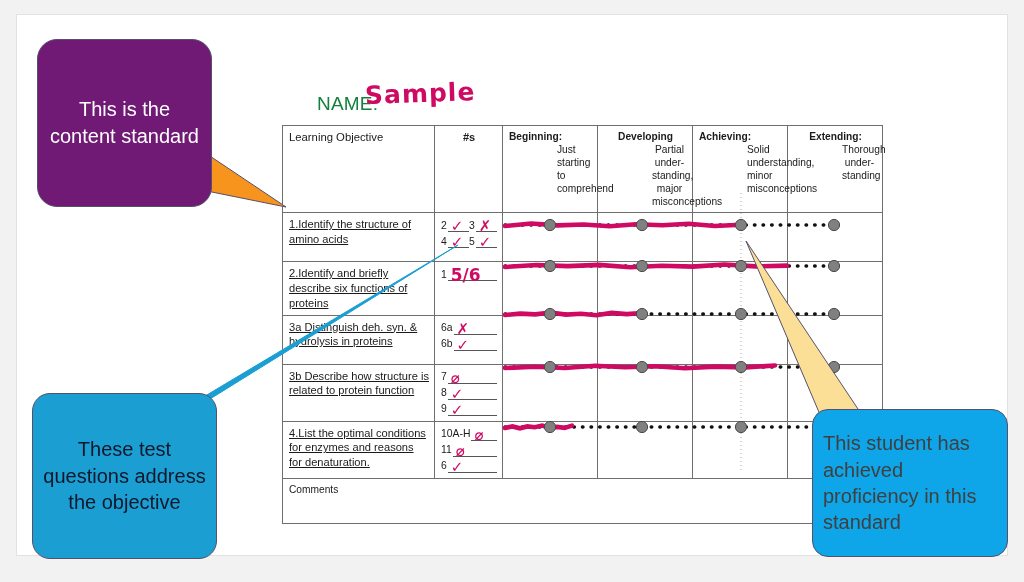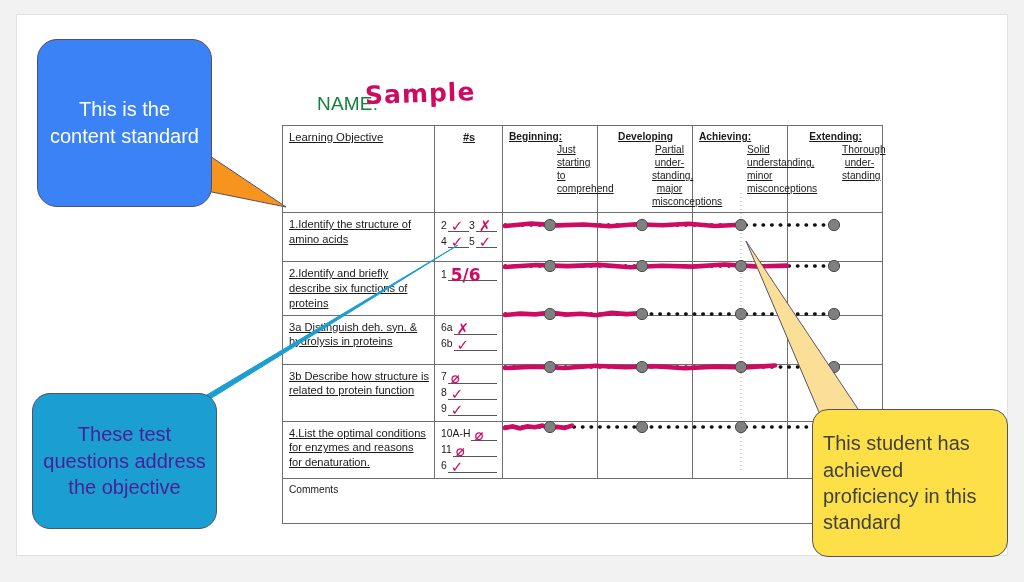--- a/index.html
+++ b/index.html
@@ -45,21 +45,21 @@
     vertical-align:top;
     padding:4px 5px 4px 6px;
     line-height:1.28;
     position:relative;
   }
   .c-obj{width:152px;}
   .c-num{width:68px;}
   .c-band{width:95px;}
 
   
-  .hdr td{height:68px;text-decoration:underline;}
+  .hdr td{height:68px;}
   .hdr .t-obj{font-size:11.3px; padding-left:6px;}
   .hdr .t-num{font-size:11px; font-weight:700; text-align:center;}
   .band-ttl{font-weight:700;}
   .band-sub{font-weight:400;margin-left:48px;}
   .band-center{text-align:center;}
   .band-center .band-sub{text-align:center;}
 
   
   .objrow td{height:40px;}
   .objtxt{font-size:11.1px; line-height:1.33;text-decoration:underline;}
@@ -102,33 +102,33 @@
   .cbody{
     position:absolute; left:0; top:0;
     border:1px solid #55506a;
     border-radius:18px;
     display:flex; align-items:center; justify-content:center;
     text-align:center;
     box-sizing:border-box;
   }
   #callout-orange .cbody{
     width:175px; height:168px;
-    background:#3b82f6; border-radius:20px;
+    background:#701a75; border-radius:20px;
     color:#ffffff; font-size:20px; line-height:1.33;
     padding:6px 10px;
   }
   #callout-blue .cbody{
-    width:185px; height:136px;
+    width:185px; height:166px;
     background:#1b9fd2; border-radius:18px;
-    color:#4c1d95; font-size:20px; line-height:1.34;
+    color:#0f172a; font-size:20px; line-height:1.34;
     padding:6px 8px;
   }
   #callout-yellow .cbody{
     width:196px; height:148px;
-    background:#fde047; border-radius:16px;
+    background:#0ea5e9; border-radius:16px;
     color:#404040; font-size:20px; line-height:1.32;
     padding:6px 10px;
     text-align:left; justify-content:flex-start;
   }
   .tail{position:absolute; left:0; top:0; overflow:visible;}
 </style>
 </head>
 <body>
 
 <div id="slide">

